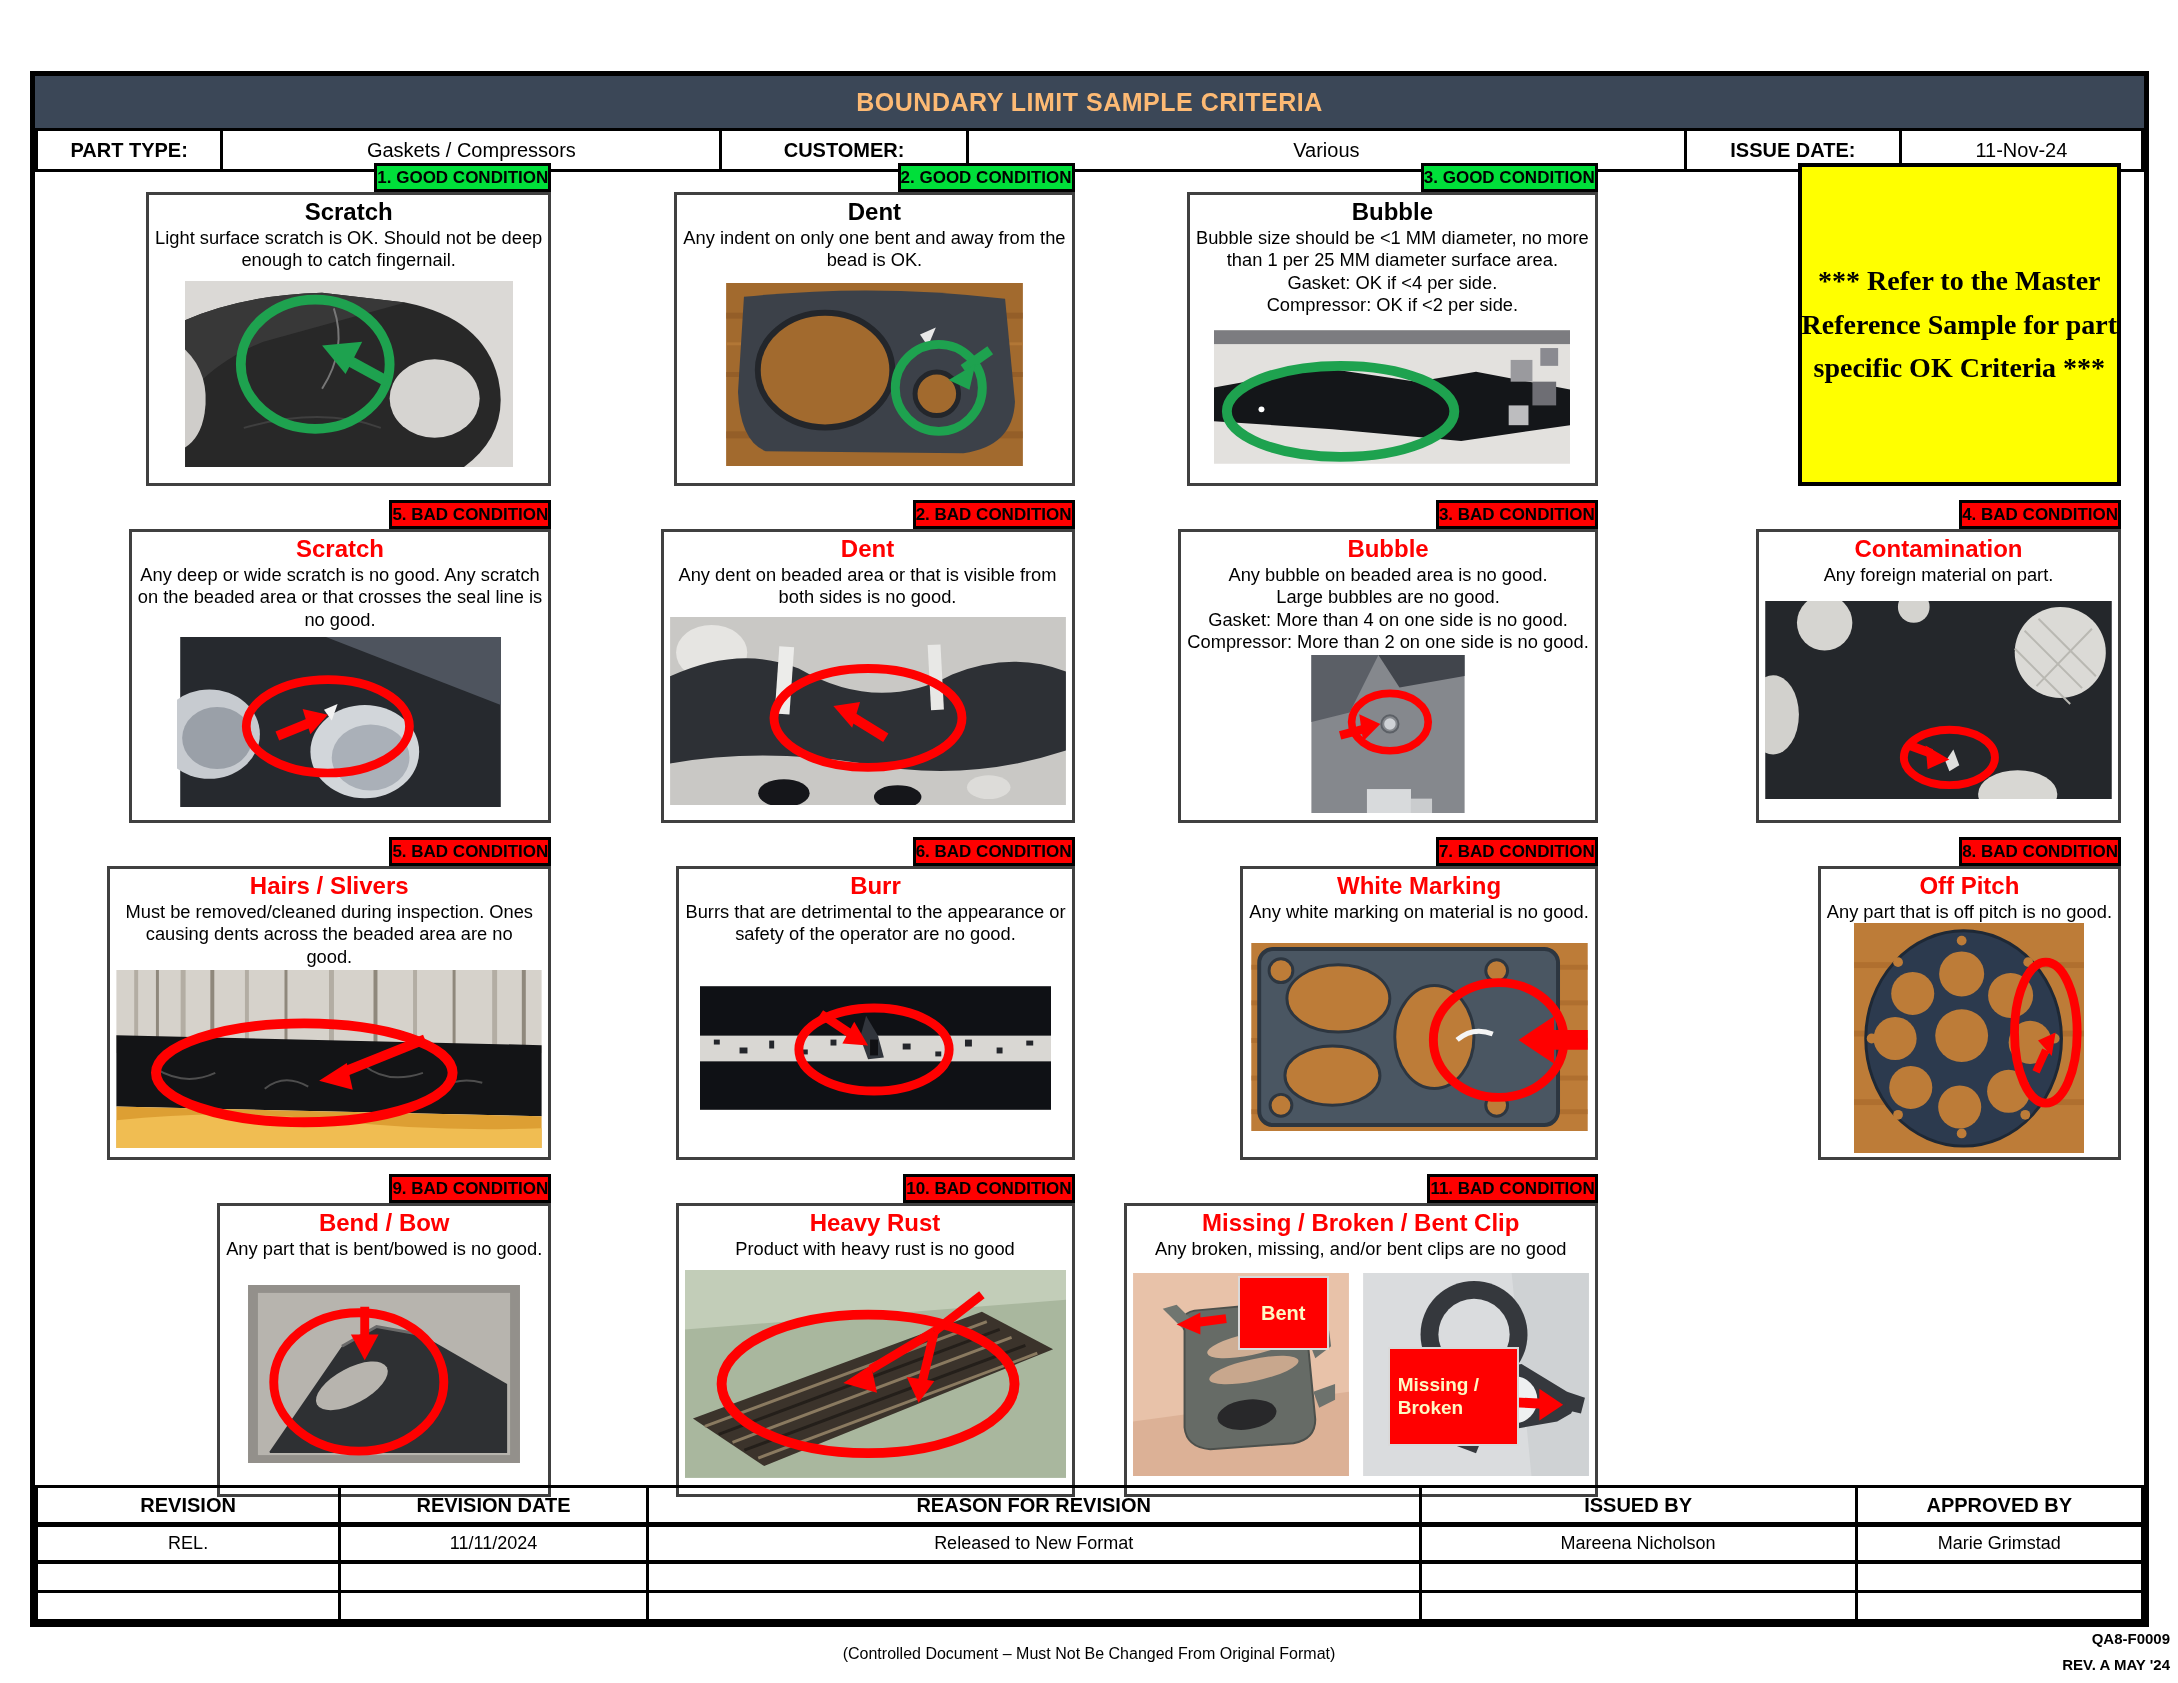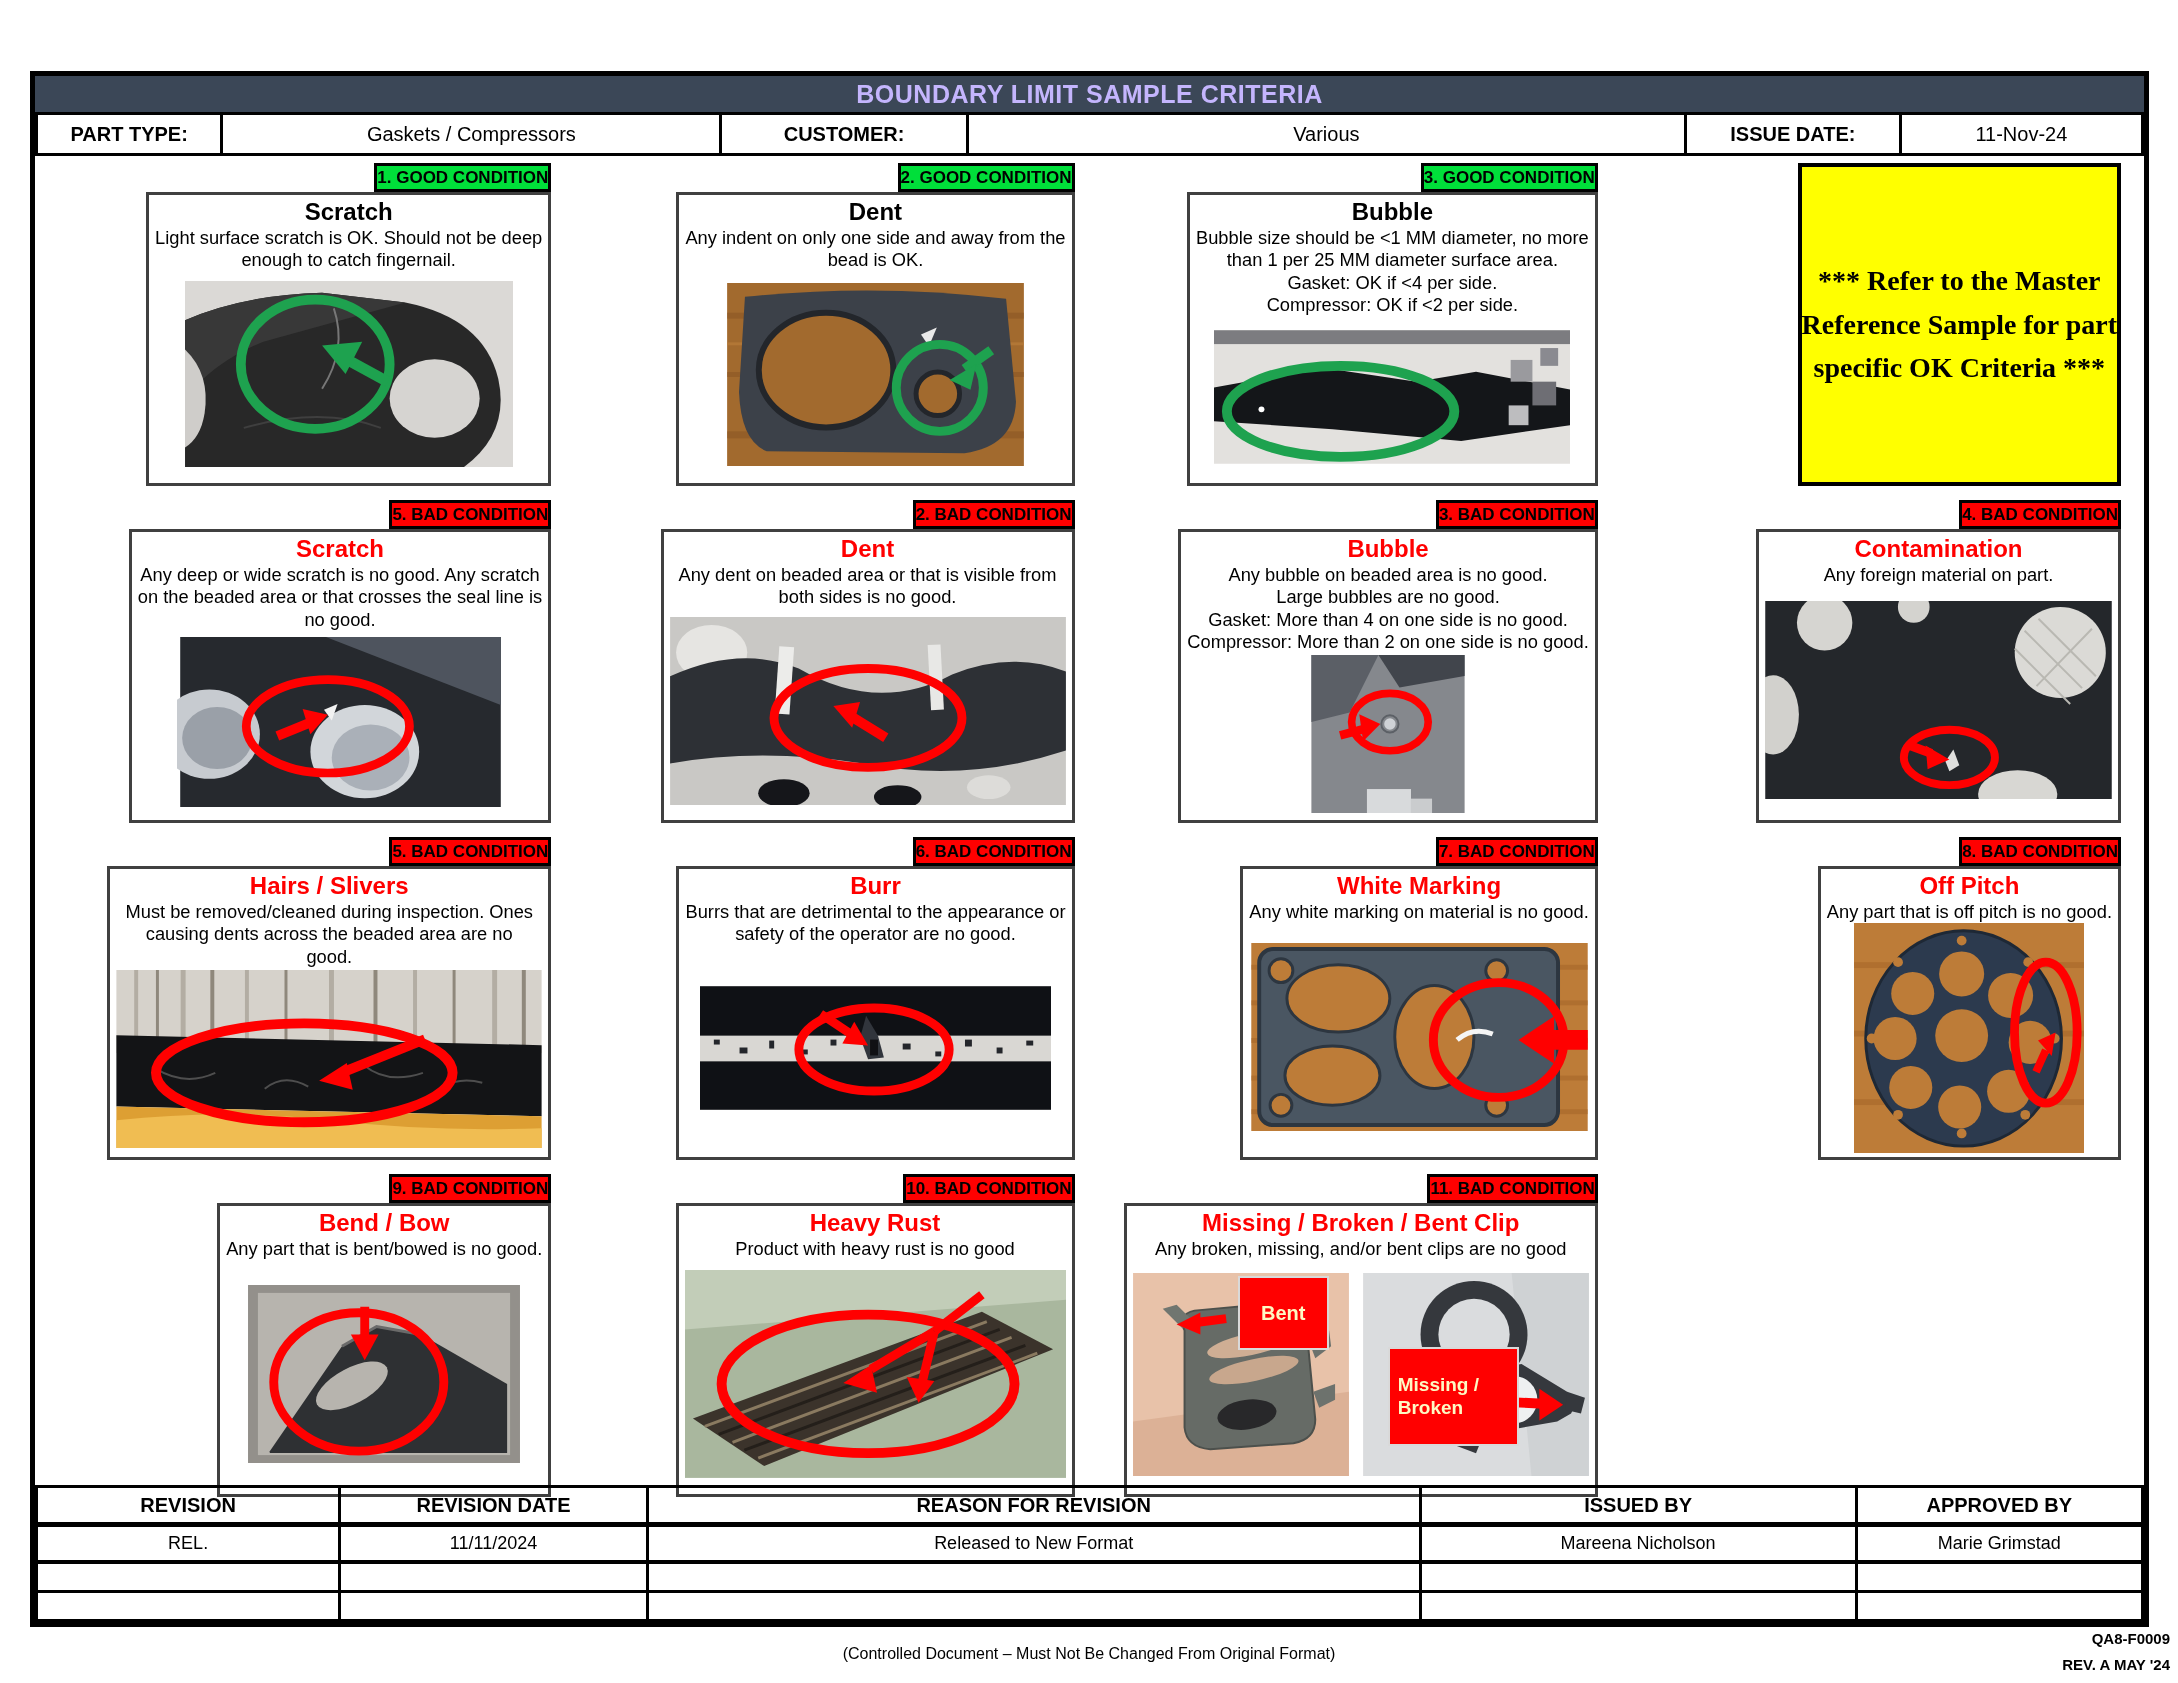--- a/index.html
+++ b/index.html
@@ -1,21 +1,21 @@
 <!DOCTYPE html>
 <html><head>
 <meta charset="utf-8">
 <style>
   html,body{margin:0;padding:0;}
   body{
     width:2178px;height:1683px;position:relative;background:#ffffff;
     font-family:"Liberation Sans", sans-serif;color:#000;
   }
   .doc{position:absolute;left:30px;top:71px;width:2109px;height:1546px;border:5px solid #000;background:#fff;}
-  .titlebar{height:36px;background:#3b4757;color:#c4b5fd;font-weight:bold;font-size:25px;letter-spacing:0.5px;
+  .titlebar{height:52px;background:#3b4757;color:#fdba74;font-weight:bold;font-size:25px;letter-spacing:0.5px;
     display:flex;align-items:center;justify-content:center;}
   table{border-collapse:collapse;table-layout:fixed;}
   .infobar{width:100%;}
   .infobar td{border:3px solid #000;height:36px;text-align:center;vertical-align:middle;font-size:20px;overflow:hidden;}
   .infobar .lbl{font-weight:bold;}
   .grid{position:absolute;left:23px;top:87px;width:2063px;display:grid;grid-template-columns:repeat(4,1fr);
     column-gap:30px;row-gap:14px;}
   .cell{height:323px;display:flex;flex-direction:column;align-items:flex-end;}
   .cell-header{flex:none;border:3px solid #000;height:23px;display:flex;align-items:center;justify-content:center;
     font-size:17px;font-weight:bold;}
@@ -97,21 +97,21 @@
             </g>
           </svg>
         </div>
       </div>
     </div>
 
     <div class="cell">
       <div class="cell-header good">2. GOOD CONDITION</div>
       <div class="cell-body">
         <div class="cell-title">Dent</div>
-        <div class="cell-desc">Any indent on only one side and away from the
+        <div class="cell-desc">Any indent on only one bent and away from the
 bead is OK.</div>
         <div class="photo-wrap">
           <svg width="297" height="183" viewBox="0 0 300 185">
             <rect width="300" height="185" fill="#a26a2e"></rect>
             <rect y="30" width="300" height="6" fill="#8a5624" opacity=".6"></rect>
             <rect y="90" width="300" height="5" fill="#8a5624" opacity=".6"></rect>
             <rect y="150" width="300" height="7" fill="#8a5624" opacity=".6"></rect>
             <rect y="60" width="300" height="3" fill="#b97d3a" opacity=".7"></rect>
             <path d="M18,14 Q150,0 282,16 L292,120 Q290,165 240,172 L40,170 Q14,160 12,110 Z" fill="#3c4149"></path>
             <ellipse cx="100" cy="88" rx="68" ry="58" fill="#a26a2e" stroke="#23262b" stroke-width="6"></ellipse>

